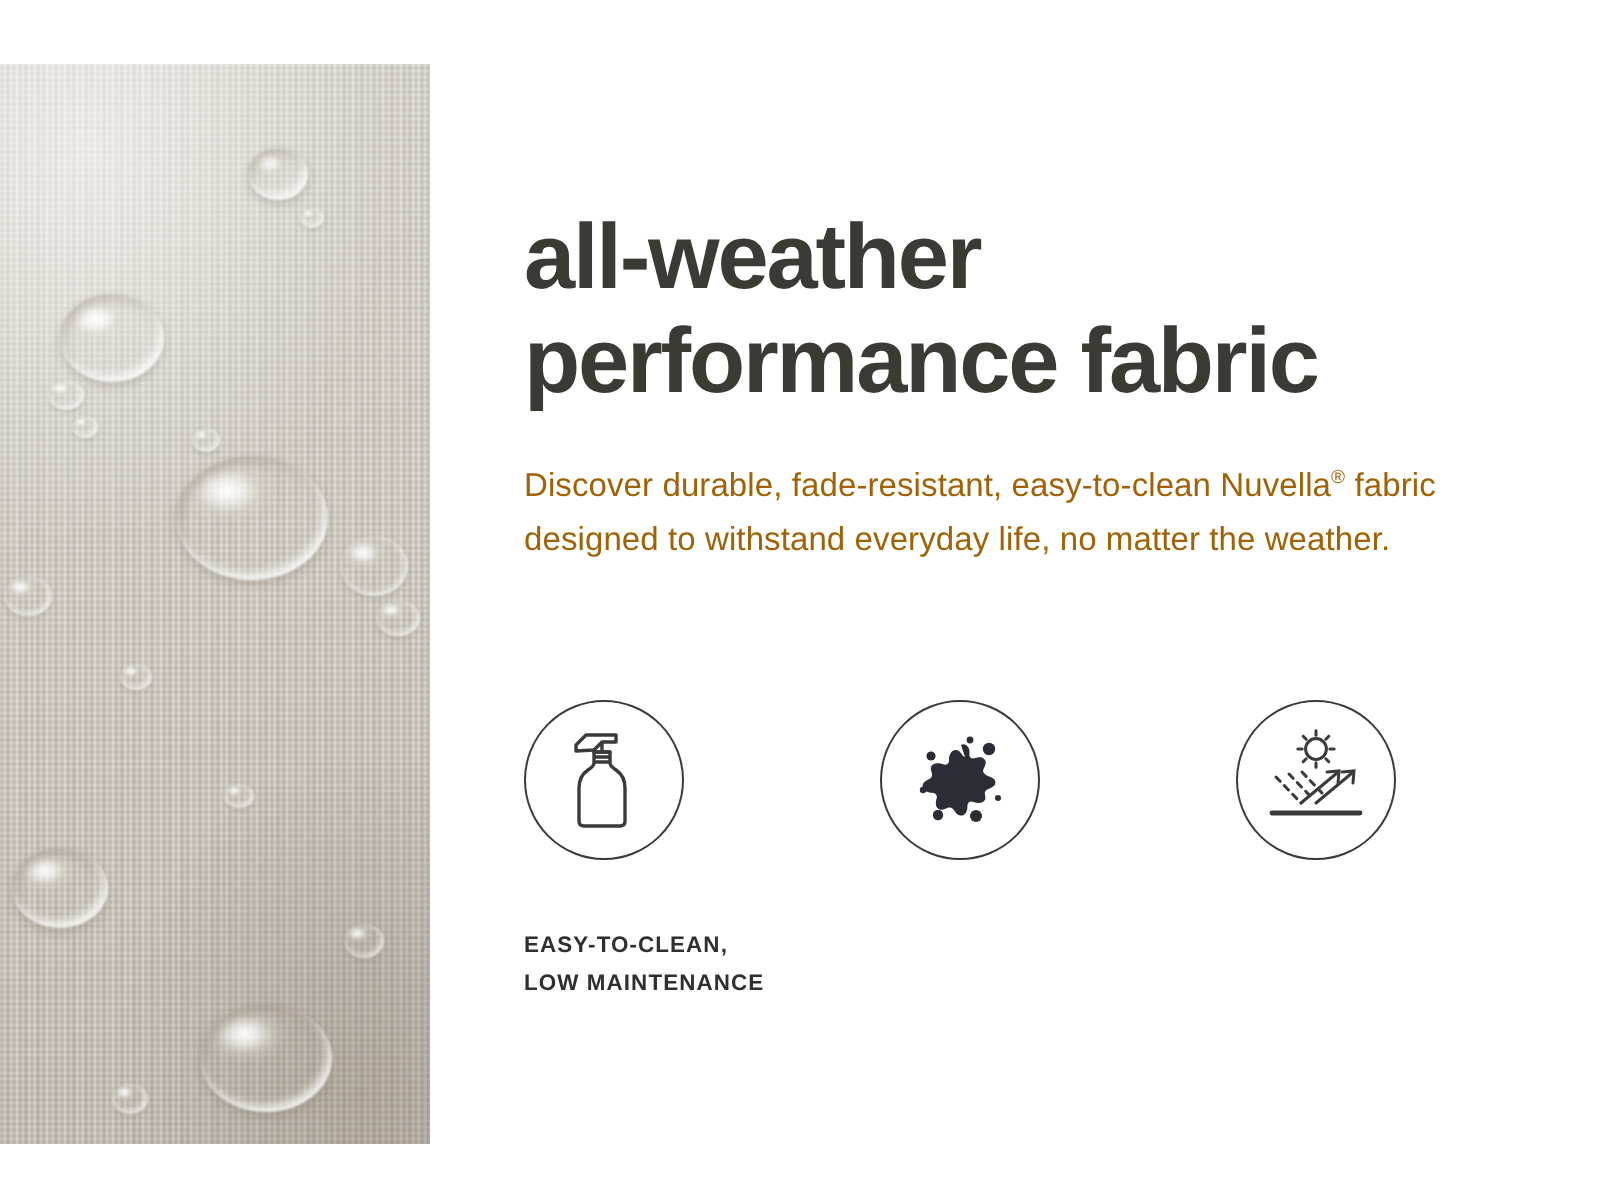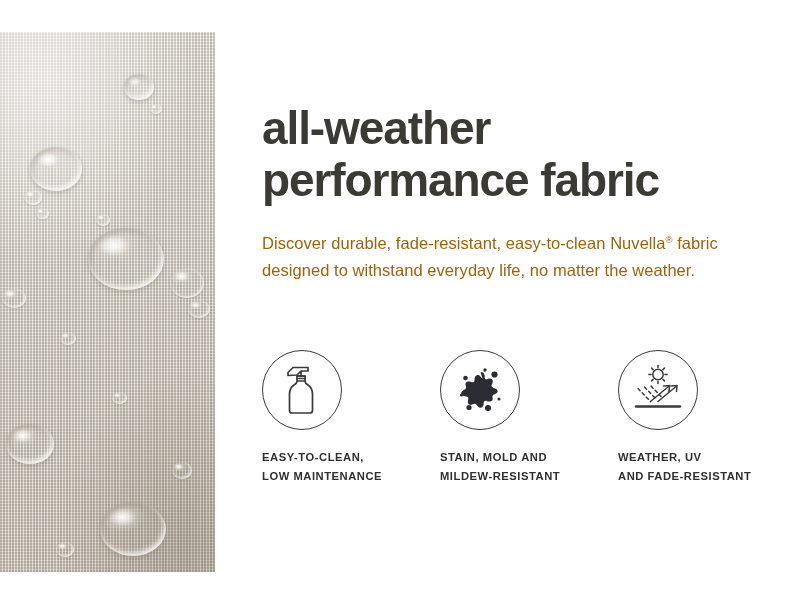--- a/index.html
+++ b/index.html
@@ -128,21 +128,21 @@
     border: 1.6px solid #3a3a38;
     border-radius: 50%;
     display: flex;
     align-items: center;
     justify-content: center;
     box-sizing: border-box;
   }
   .badge svg { display: block; }
 
   .caption {
-    margin-top: 18px;
+    margin-top: 34px;
     font-size: 11.2px;
     font-weight: 700;
     line-height: 1.72;
     letter-spacing: .55px;
     color: #2f2f2d;
     text-transform: uppercase;
     white-space: pre-line;
   }
 </style>
 </head>
@@ -200,22 +200,20 @@
             <path d="M27.5 7.5 c2.6 -1.3 4.6 1.6 4.2 4.2 c-.3 2.2 1.2 3 3 2.3 c2.8 -1.1 5.6 .2 5.1 2.9 c-.4 2.2 -2.1 3.2 -.7 4.8 c1.7 2 5.4 1.6 5.6 4.3 c.2 2.6 -3.4 2.9 -4.8 4.3 c-1.3 1.3 .4 3 -.4 4.6 c-1 2 -3.9 1.9 -5.7 1.1 c-1.9 -.8 -3.2 .3 -3.1 2.2 c.1 2.5 -1.3 5 -3.8 4.5 c-2.3 -.5 -2.5 -3.1 -4.3 -3.8 c-2 -.8 -3.7 1.6 -5.8 .9 c-2.3 -.8 -2.1 -3.6 -1.5 -5.5 c.5 -1.7 -.5 -2.8 -2.3 -2.9 c-2.6 -.2 -5.3 -1.6 -4.6 -4.1 c.6 -2.1 3.5 -2.2 4.4 -3.9 c.9 -1.7 -1 -3.3 -.2 -5.1 c1 -2.2 4 -1.9 5.9 -1.2 c1.8 .7 3.1 -.3 3 -2.2 c-.1 -2.5 1.4 -5.4 4 -4.8 c2.2 .5 2.4 3 4 3.4 z"></path>
             <circle cx="41.5" cy="9.5" r="3.1"></circle>
             <circle cx="12.5" cy="13" r="2.3"></circle>
             <circle cx="32" cy="5" r="1.7"></circle>
             <circle cx="8.5" cy="30" r="1.6"></circle>
             <circle cx="16" cy="42.5" r="2.6"></circle>
             <circle cx="35" cy="43" r="3"></circle>
             <circle cx="46" cy="34" r="1.5"></circle>
           </svg>
         </div>
-        <div class="caption">STAIN, MOLD AND
-MILDEW-RESISTANT</div>
       </div>
 
       <div class="feature">
         <div class="badge">
           <svg width="56" height="52" viewBox="0 0 56 52" fill="none" stroke="#3a3a38" stroke-width="1.5" stroke-linecap="round">
             <circle cx="28" cy="10.5" r="5.2"></circle>
             <g>
               <path d="M28 1.4 L28 3.6"></path>
               <path d="M28 17.4 L28 19.6"></path>
               <path d="M18.9 10.5 L21.1 10.5"></path>
@@ -232,19 +230,17 @@
             </g>
             <g>
               <path d="M20.5 37.5 L38.5 22.5"></path>
               <path d="M33.5 22 L39.5 21.5 L39 27.5"></path>
               <path d="M28 37.5 L46 22.5"></path>
               <path d="M41 22 L47 21.5 L46.5 27.5"></path>
             </g>
             <path d="M6 42.5 L50 42.5" stroke-width="2.4"></path>
           </svg>
         </div>
-        <div class="caption">WEATHER, UV
-AND FADE-RESISTANT</div>
       </div>
 
     </div>
   </div>
 </div>
 
 </body></html>

